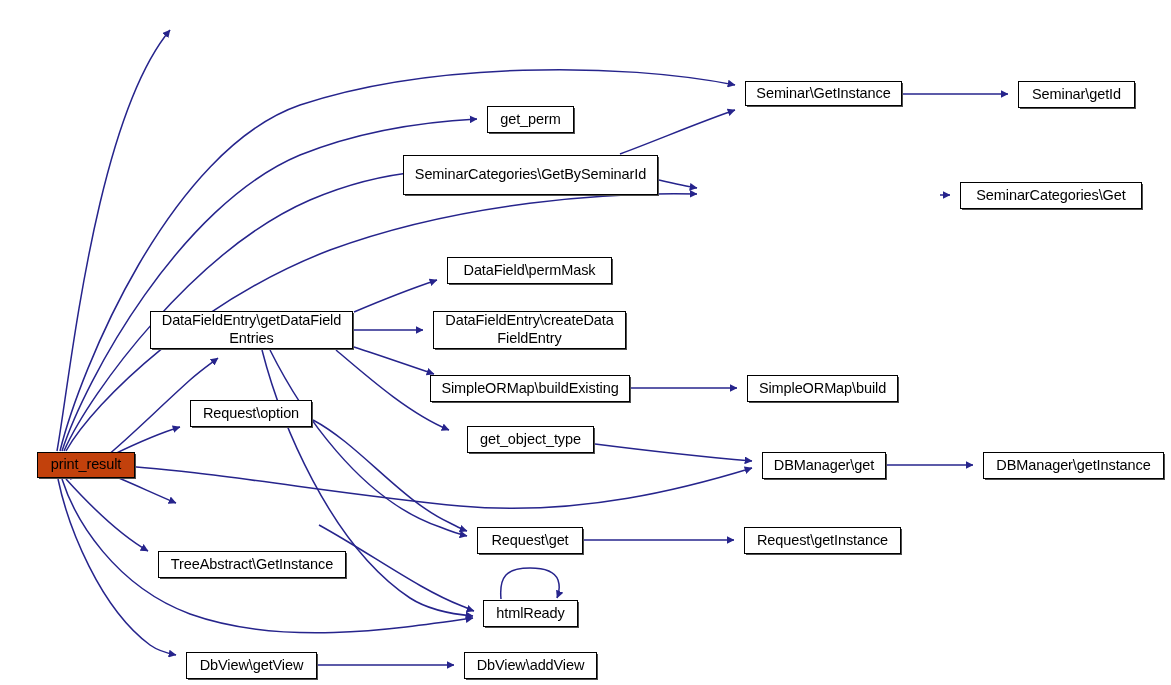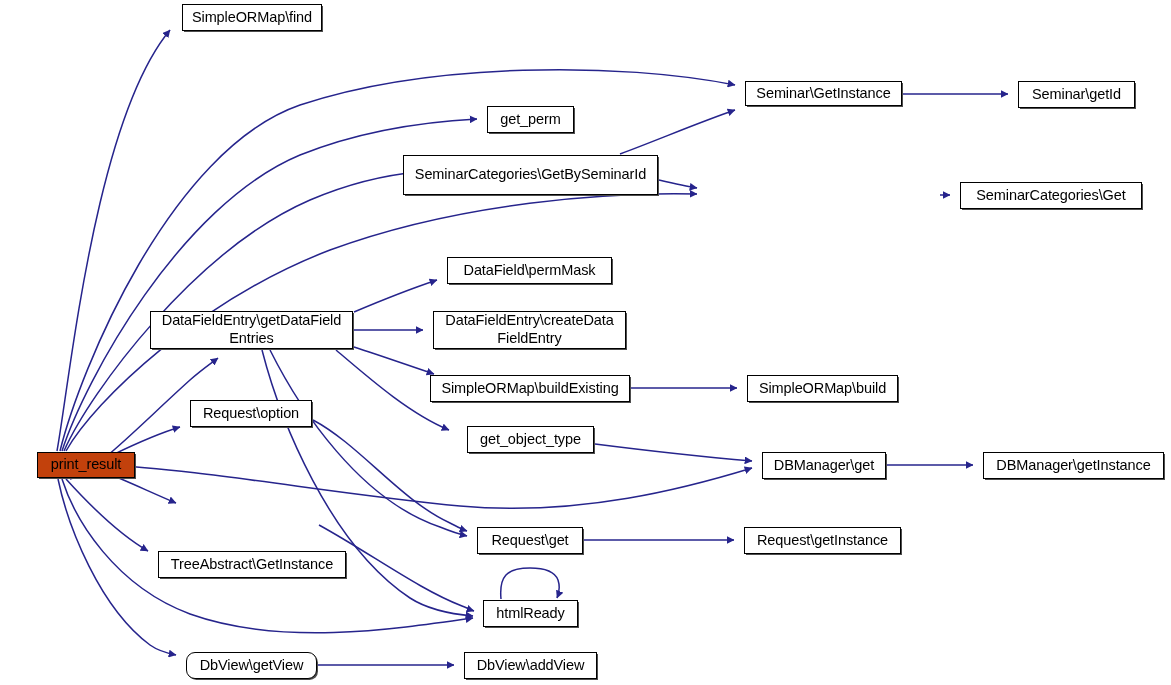--- a/index.html
+++ b/index.html
@@ -122,23 +122,20 @@
       <path d="M 501 599 C 499 577 506 568 530 568 C 546 568 555 572 558 580 C 560 586 559 593 557 598"></path>
 
       <path d="M 318 665 L 454 665"></path>
     </g>
   </svg>
 
   <div class="node highlight" style="left:5px; top:452px; width:98px; height:26px;">
     <span class="node-label">print_result</span>
   </div>
 
-  <div class="node" style="left:182px; top:4px; width:140px; height:27px;">
-    <span class="node-label">SimpleORMap\find</span>
-  </div>
 
   <div class="node" style="left:745px; top:81px; width:157px; height:25px;">
     <span class="node-label">Seminar\GetInstance</span>
   </div>
 
   <div class="node" style="left:1018px; top:81px; width:117px; height:27px;">
     <span class="node-label">Seminar\getId</span>
   </div>
 
   <div class="node" style="left:487px; top:106px; width:87px; height:27px;">
@@ -202,21 +199,21 @@
   </div>
 
   <div class="node" style="left:158px; top:551px; width:188px; height:27px;">
     <span class="node-label">TreeAbstract\GetInstance</span>
   </div>
 
   <div class="node" style="left:483px; top:600px; width:95px; height:27px;">
     <span class="node-label">htmlReady</span>
   </div>
 
-  <div class="node" style="left:186px; top:652px; width:131px; height:27px;border-radius:9px;">
+  <div class="node" style="left:186px; top:652px; width:131px; height:27px;">
     <span class="node-label">DbView\getView</span>
   </div>
 
   <div class="node" style="left:464px; top:652px; width:133px; height:27px;">
     <span class="node-label">DbView\addView</span>
   </div>
 
 </div>
 
 </body></html>

